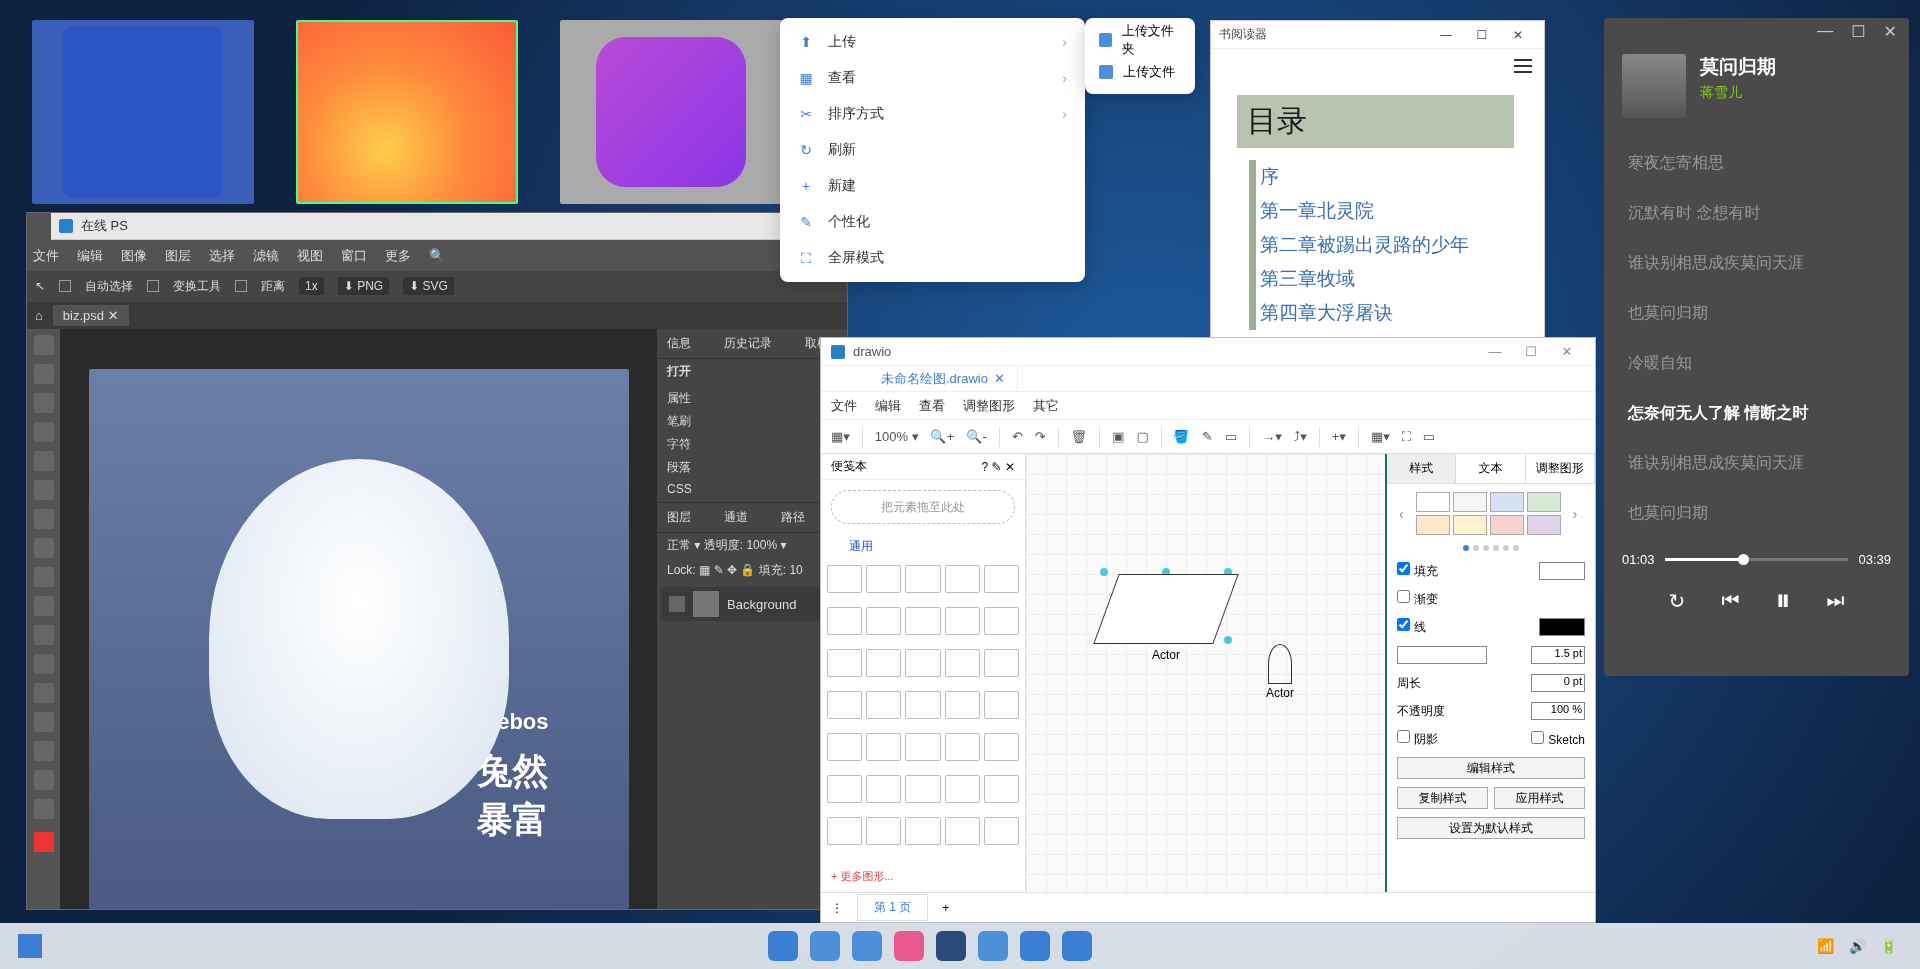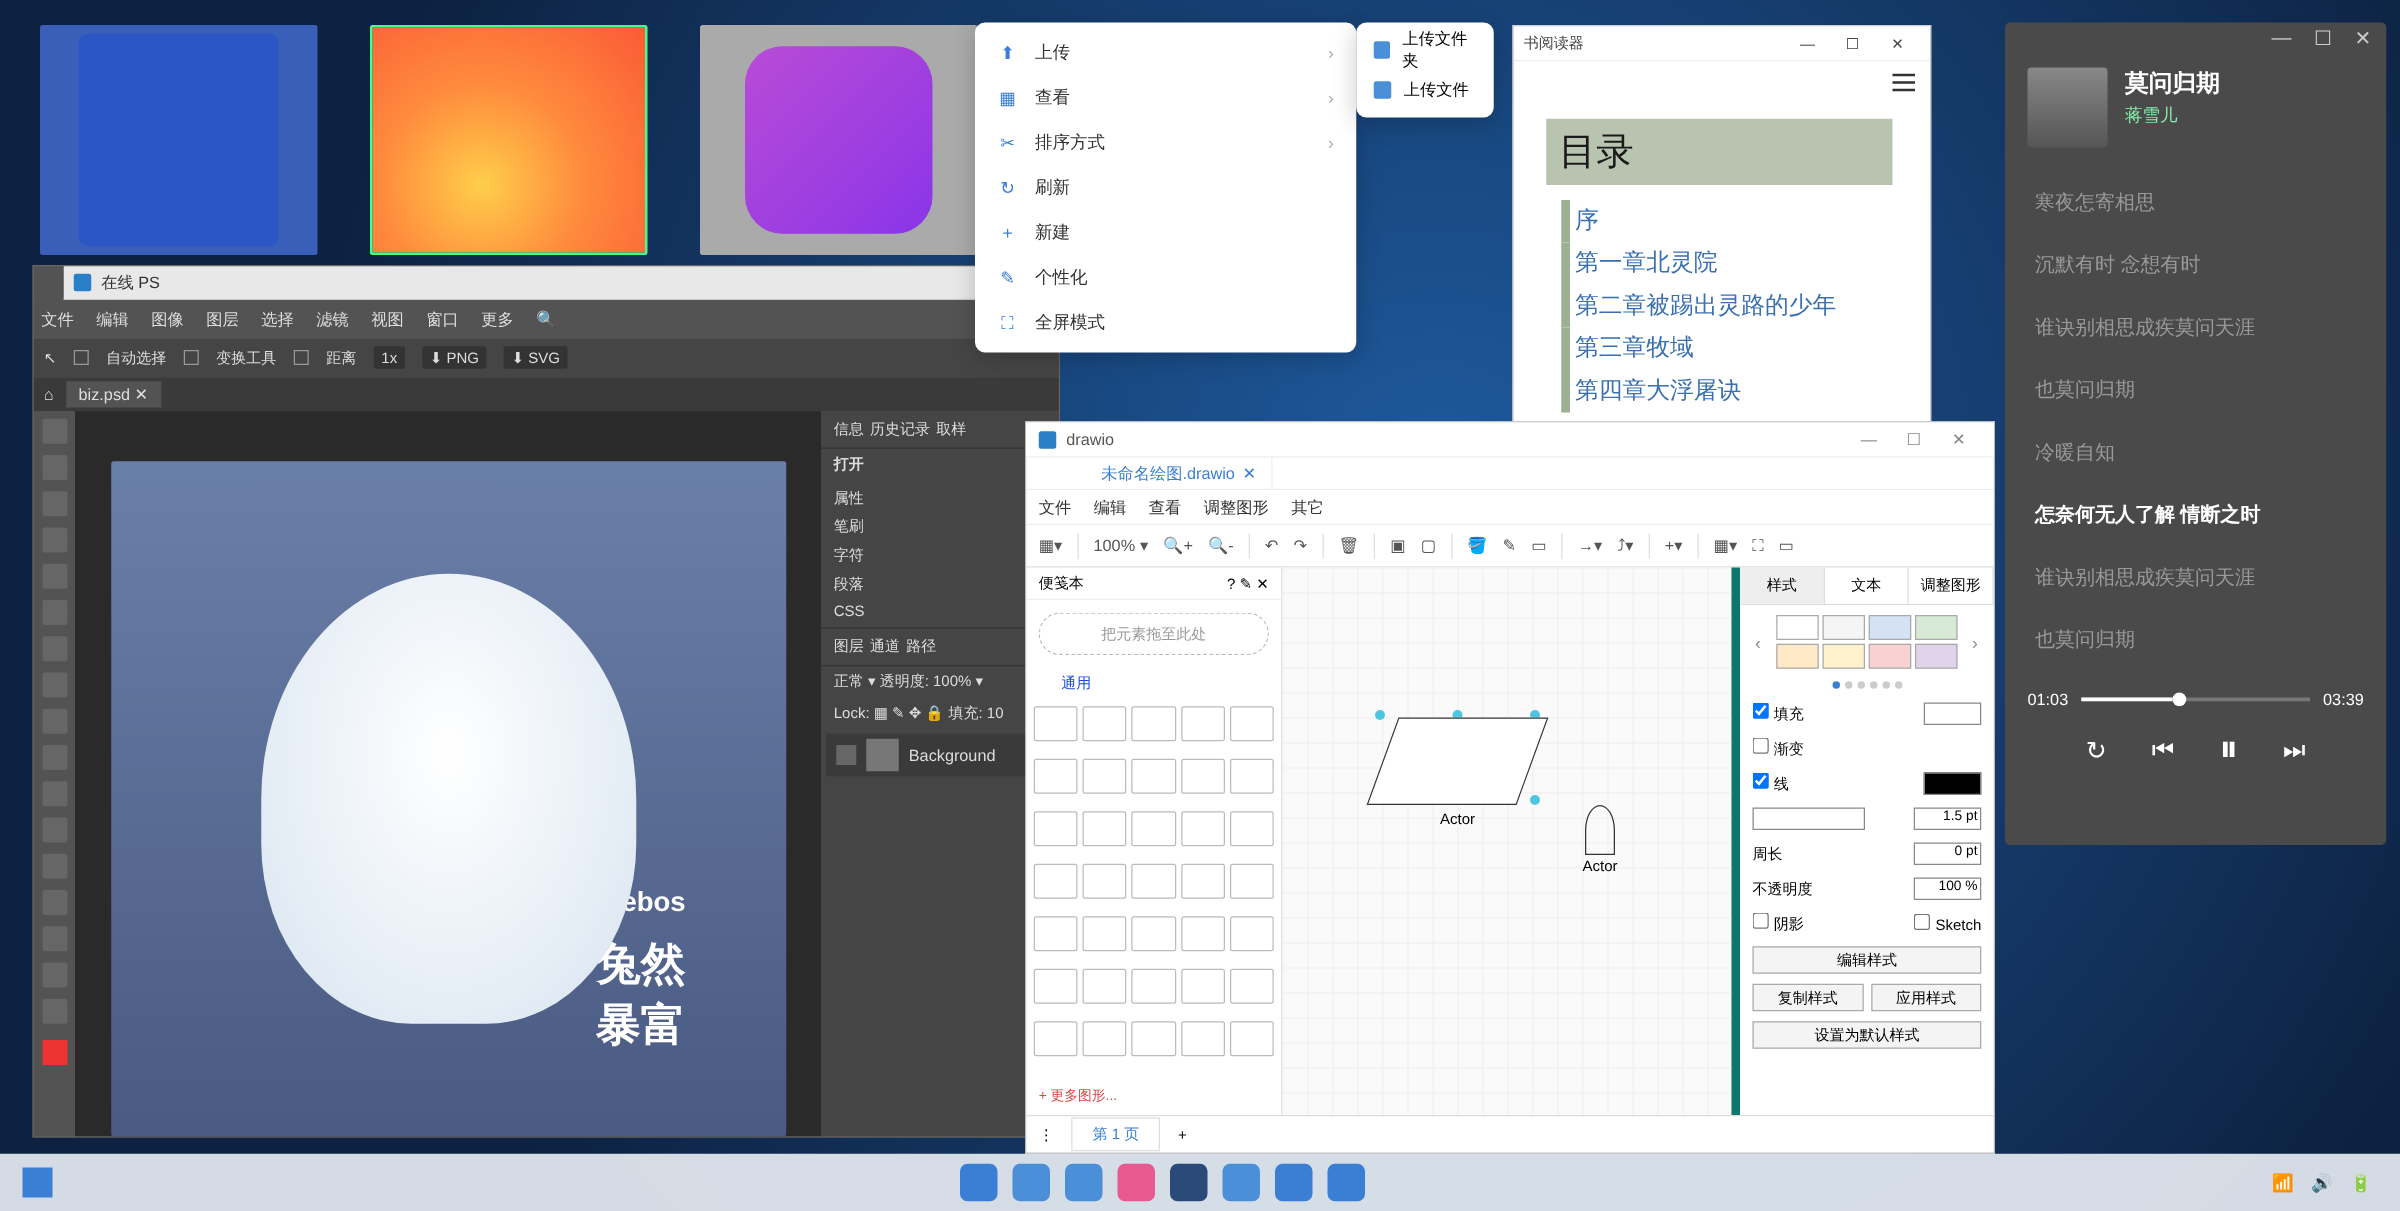--- a/index.html
+++ b/index.html
@@ -31,21 +31,21 @@
 .ps-body { flex: 1; display: flex; }
 .ps-tools { width: 33px; background: #535353; display: flex; flex-direction: column; align-items: center; gap: 9px; padding: 6px 0; }
 .ps-tools .t { width: 20px; height: 20px; background: #666; border-radius: 2px; }
 .ps-tools .swatch { width: 20px; height: 20px; background: #e33; margin-top: 4px; }
 .ps-canvas { flex: 1; background: #2a2a2a; display: flex; align-items: flex-start; justify-content: center; padding-top: 40px; }
 .ps-art { width: 540px; height: 540px; background: linear-gradient(#6a7fa8, #4a5a82); border-radius: 2px; position: relative; display: flex; align-items: center; justify-content: center; }
 .ps-art::after { content: ""; width: 300px; height: 360px; background: radial-gradient(ellipse at 50% 40%, #fff, #d8e4f0); border-radius: 50% 50% 40% 40%; position: absolute; top: 90px; }
 .ps-art .txt1 { position: absolute; right: 80px; top: 340px; color: #fff; font-size: 22px; font-weight: 700; }
 .ps-art .txt2 { position: absolute; right: 80px; top: 378px; color: #fff; font-size: 36px; font-weight: 900; }
 .ps-right { width: 190px; background: #454545; display: flex; flex-direction: column; }
-.ps-rtab { height: 30px; display: flex; gap: 5px; padding: 0 10px; align-items: center; font-size: 12px; border-bottom: 1px solid #333; }
+.ps-rtab { height: 30px; display: flex; gap: 33px; padding: 0 10px; align-items: center; font-size: 12px; border-bottom: 1px solid #333; }
 .ps-rrow { padding: 4px 10px; font-size: 12px; }
 .ps-rrow.b { font-weight: 700; }
 .ps-panel2 { flex: 1; }
 .ps-layer { display: flex; align-items: center; gap: 8px; padding: 4px 8px; background: #3a3a3a; margin: 4px; }
 .ps-layer .eye { width: 16px; height: 16px; background: #666; }
 .ps-layer .th { width: 26px; height: 26px; background: #777; }
 
 
 .ctx { position: absolute; top: 18px; left: 780px; width: 305px; background: #fff; border-radius: 8px; box-shadow: 0 4px 20px rgba(0,0,0,.2); z-index: 6; padding: 6px 0; }
 .ctx .it { height: 36px; display: flex; align-items: center; padding: 0 18px; gap: 14px; font-size: 14px; color: #333; cursor: pointer; }
@@ -67,21 +67,21 @@
 .reader .ct { padding: 12px 18px 18px 38px; }
 .reader .hd { font-size: 30px; color: #1a1a1a; background: #b8c4af; padding: 6px 10px; width: 100%; margin-left: -12px; margin-bottom: 12px; }
 .reader .ln { color: #3a6fb0; font-size: 19px; line-height: 34px; cursor: pointer; border-left: 7px solid #9eb094; padding-left: 4px; margin-bottom: 0; }
 
 
 .music { position: absolute; top: 18px; left: 1604px; width: 305px; height: 658px; background: #4a4a4a; border-radius: 4px; z-index: 5; color: #fff; }
 .music .mt { height: 26px; display: flex; align-items: center; justify-content: flex-end; gap: 18px; padding: 0 12px; color: #ccc; }
 .music .mh { display: flex; gap: 14px; padding: 10px 18px 20px; }
 .music .cov { width: 64px; height: 64px; background: linear-gradient(#888, #555); border-radius: 3px; }
 .music .mtl { font-size: 19px; font-weight: 700; }
-.music .mar { font-size: 14px; color: #86efac; margin-top: 4px; }
+.music .mar { font-size: 14px; color: #84cc16; margin-top: 4px; }
 .music .lyr { padding: 0 24px; }
 .music .ll { font-size: 16px; color: #999; line-height: 50px; }
 .music .ll.cur { color: #fff; font-weight: 600; }
 .music .prog { display: flex; align-items: center; gap: 10px; padding: 14px 18px 8px; font-size: 13px; }
 .music .bar { flex: 1; height: 3px; background: #777; position: relative; }
 .music .bar::after { content: ""; position: absolute; left: 0; width: 40%; height: 3px; background: #fff; }
 .music .bar .dot { position: absolute; left: 40%; top: -4px; width: 11px; height: 11px; background: #fff; border-radius: 50%; }
 .music .ctl { display: flex; justify-content: center; align-items: center; gap: 36px; padding: 8px 0; font-size: 20px; }
 .music .ctl .pp { font-size: 30px; }
 
@@ -105,21 +105,21 @@
 .drawio .shapes { flex: 1; padding: 6px; display: grid; grid-template-columns: repeat(5, 1fr); gap: 4px; overflow: hidden; }
 .drawio .sh { border: 1px solid #bbb; height: 28px; border-radius: 2px; }
 .drawio .more { color: #d44; padding: 8px 10px; font-size: 11px; cursor: pointer; }
 .drawio .dcanv { flex: 1; background: #fafafa; background-image: linear-gradient(#eee 1px, transparent 1px), linear-gradient(90deg, #eee 1px, transparent 1px); background-size: 20px 20px; position: relative; }
 .drawio .actor { position: absolute; top: 120px; left: 80px; width: 120px; display: flex; flex-direction: column; align-items: center; }
 .drawio .actor .pl { width: 120px; height: 70px; border: 1px solid #333; transform: skewX(-20deg); background: #fff; }
 .drawio .actor .lb { font-size: 12px; margin-top: 4px; }
 .drawio .actor2 { position: absolute; top: 190px; left: 240px; font-size: 12px; text-align: center; }
 .drawio .actor2 .stk { width: 24px; height: 40px; border: 1px solid #333; border-radius: 50% 50% 0 0; margin: 0 auto 2px; }
 .drawio .hnd { position: absolute; width: 8px; height: 8px; background: #4fc6e0; border-radius: 50%; }
-.drawio .dright { width: 210px; border-left: 7px solid #0f766e; display: flex; flex-direction: column; }
+.drawio .dright { width: 210px; border-left: 2px solid #0f766e; display: flex; flex-direction: column; }
 .drawio .rtabs { height: 30px; display: flex; border-bottom: 1px solid #ddd; }
 .drawio .rtabs .rt { flex: 1; display: flex; align-items: center; justify-content: center; font-size: 12px; cursor: pointer; border-right: 1px solid #ddd; }
 .drawio .rtabs .rt.on { background: #eee; }
 .drawio .swatches { padding: 8px; display: flex; align-items: center; gap: 8px; }
 .drawio .swg { display: grid; grid-template-columns: repeat(4, 1fr); gap: 3px; }
 .drawio .sw { width: 34px; height: 20px; border: 1px solid #aaa; }
 .drawio .dots { display: flex; gap: 4px; justify-content: center; padding: 2px 0 6px; }
 .drawio .dots span { width: 6px; height: 6px; border-radius: 50%; background: #ccc; }
 .drawio .dots span.on { background: #3a7fd4; }
 .drawio .prow { display: flex; align-items: center; justify-content: space-between; padding: 5px 10px; font-size: 12px; }

